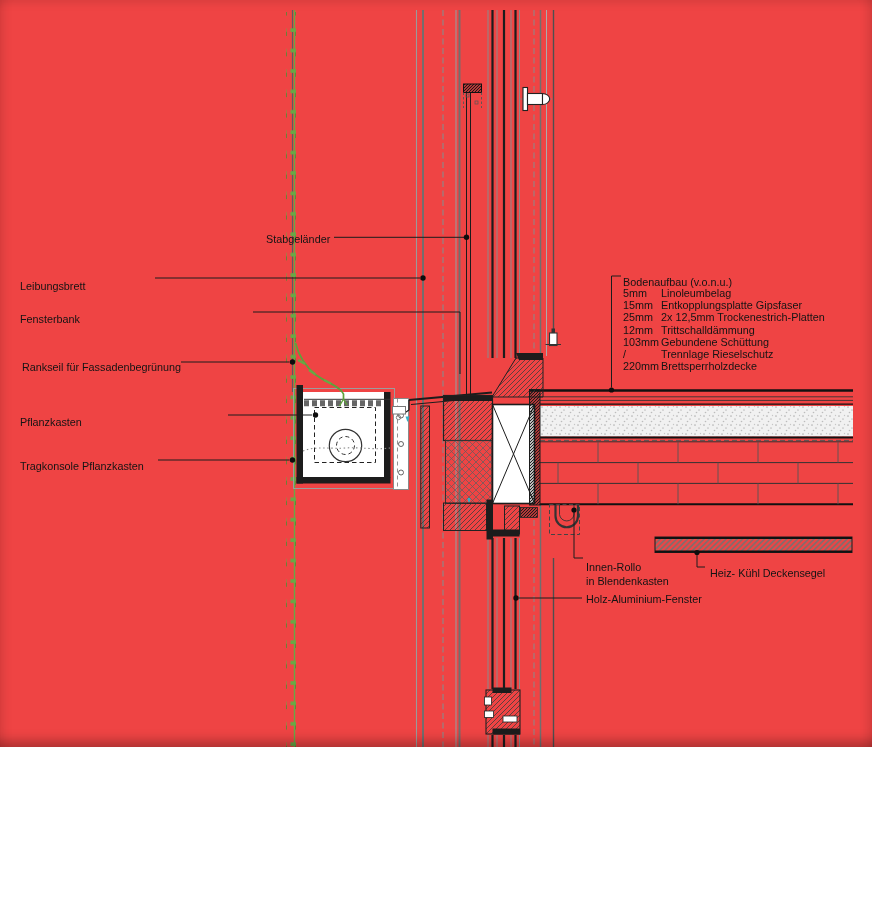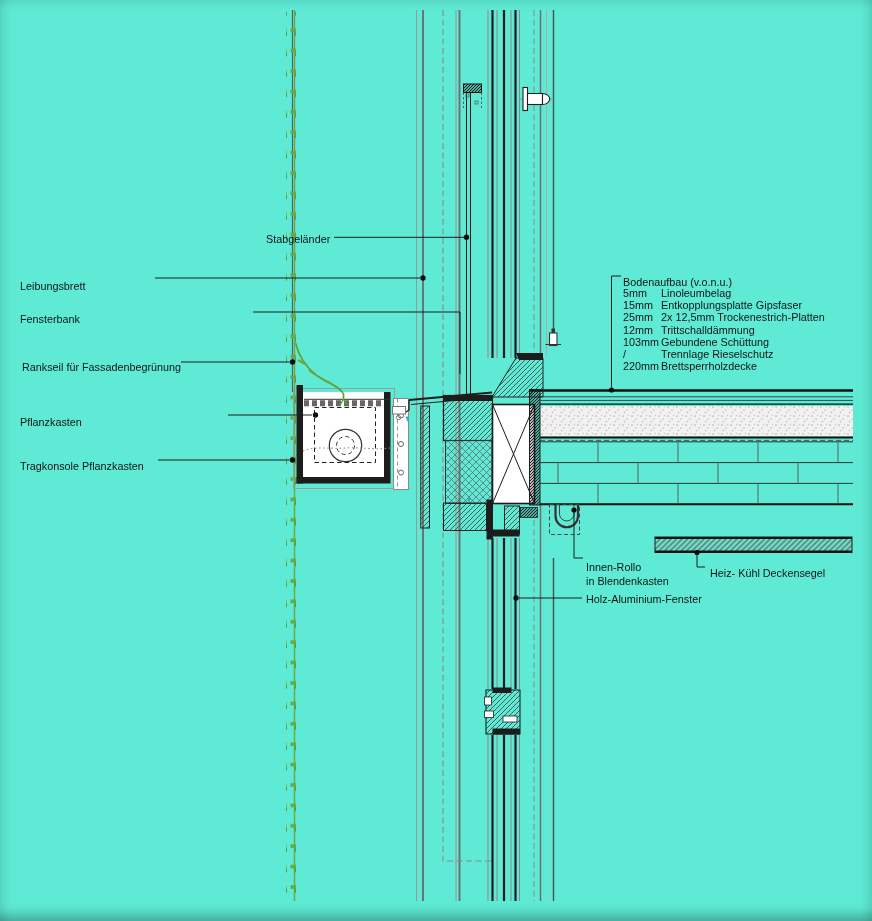--- a/index.html
+++ b/index.html
@@ -1,17 +1,17 @@
 <!DOCTYPE html>
 <html><head>
 <meta charset="utf-8">
 <style>
   html,body{margin:0;padding:0;background:#ffffff;}
   .page{
-    position:relative;width:872px;height:921px;background:#5eead4;overflow:hidden;
+    position:relative;width:872px;height:747px;background:#ef4444;overflow:hidden;
     font-family:"Liberation Sans",sans-serif;
   }
   .page::after{
     content:"";position:absolute;inset:0;pointer-events:none;
     box-shadow:
       inset 0 -16px 12px -10px rgba(0,0,0,0.28),
       inset -12px 0 10px -8px rgba(0,0,0,0.12),
       inset 12px 0 10px -8px rgba(0,0,0,0.10),
       inset 0 10px 8px -7px rgba(0,0,0,0.10);
   }

